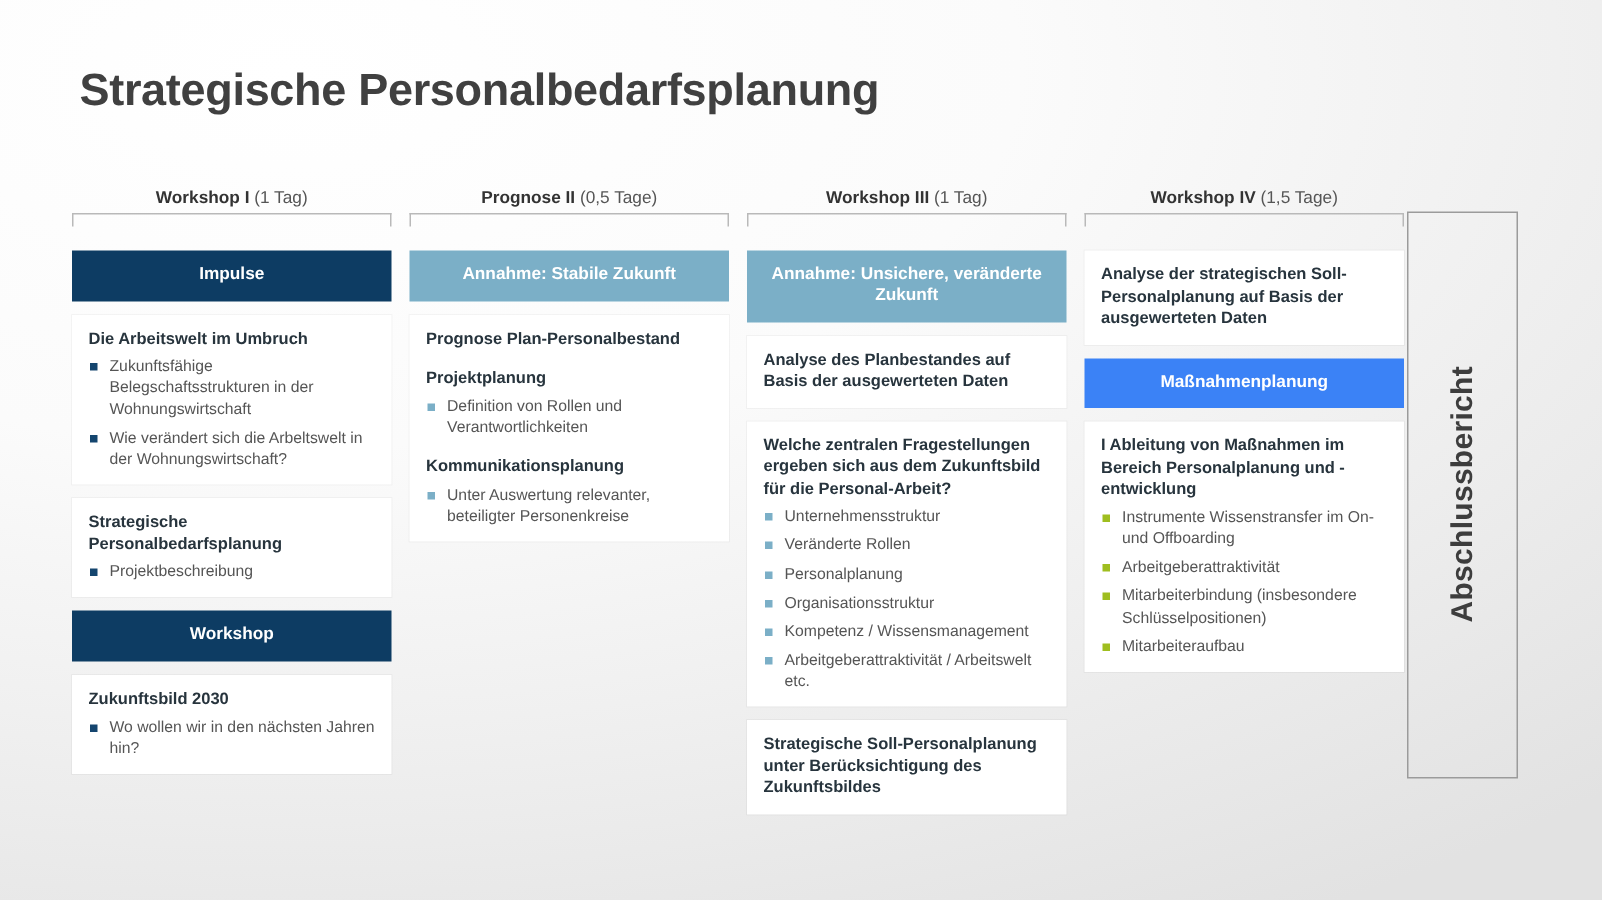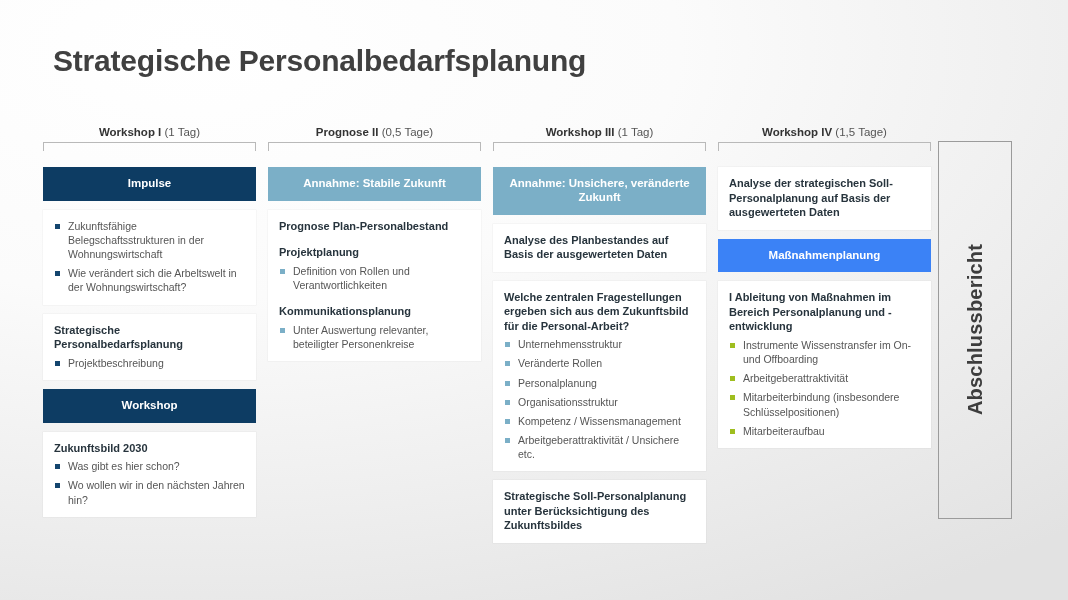--- a/index.html
+++ b/index.html
@@ -31,21 +31,20 @@
 
   
   .columns {
     position: absolute;
     left: 48px;
     top: 126px;
     width: 878px;
     display: flex;
     gap: 12px;
     align-items: flex-start;
-    justify-content: center;
   }
 
   .column {
     width: 213px;
     flex: 0 0 213px;
   }
 
   .col-head {
     text-align: center;
     font-size: 11.5px;
@@ -154,40 +153,40 @@
 
 <div class="slide-title">Strategische Personalbedarfsplanung</div>
 
 <div class="columns" id="columns-root">
     <div class="column">
       <div class="col-head"><span class="ws-name">Workshop I</span> <span class="ws-dur">(1 Tag)</span></div>
       <div class="bracket"></div>
       <div class="banner dark">Impulse</div>
       <div class="card">
         <div class="group">
+          <div class="card-title">Die Arbeitswelt im Umbruch</div>
           <ul class="bullets navy">
             <li>Zukunftsfähige Belegschaftsstrukturen in der Wohnungswirtschaft</li>
             <li>Wie verändert sich die Arbeltswelt in der Wohnungswirtschaft?</li>
           </ul>
         </div>
       </div>
       <div class="card">
         <div class="group">
           <div class="card-title">Strategische Personalbedarfsplanung</div>
           <ul class="bullets navy">
             <li>Projektbeschreibung</li>
           </ul>
         </div>
       </div>
       <div class="banner dark">Workshop</div>
       <div class="card">
         <div class="group">
           <div class="card-title">Zukunftsbild 2030</div>
           <ul class="bullets navy">
-            <li>Was gibt es hier schon?</li>
             <li>Wo wollen wir in den nächsten Jahren hin?</li>
           </ul>
         </div>
       </div>
     </div>
     <div class="column">
       <div class="col-head"><span class="ws-name">Prognose II</span> <span class="ws-dur">(0,5 Tage)</span></div>
       <div class="bracket"></div>
       <div class="banner light">Annahme: Stabile Zukunft</div>
       <div class="card">
@@ -219,21 +218,21 @@
       </div>
       <div class="card">
         <div class="group">
           <div class="card-title">Welche zentralen Fragestellungen ergeben sich aus dem Zukunftsbild für die Personal-Arbeit?</div>
           <ul class="bullets blue">
             <li>Unternehmensstruktur</li>
             <li>Veränderte Rollen</li>
             <li>Personalplanung</li>
             <li>Organisationsstruktur</li>
             <li>Kompetenz / Wissensmanagement</li>
-            <li>Arbeitgeberattraktivität / Unsichere etc.</li>
+            <li>Arbeitgeberattraktivität / Arbeitswelt etc.</li>
           </ul>
         </div>
       </div>
       <div class="card">
         <div class="group">
           <div class="card-title solo">Strategische Soll-Personalplanung unter Berücksichtigung des Zukunftsbildes</div>
         </div>
       </div>
     </div>
     <div class="column">

